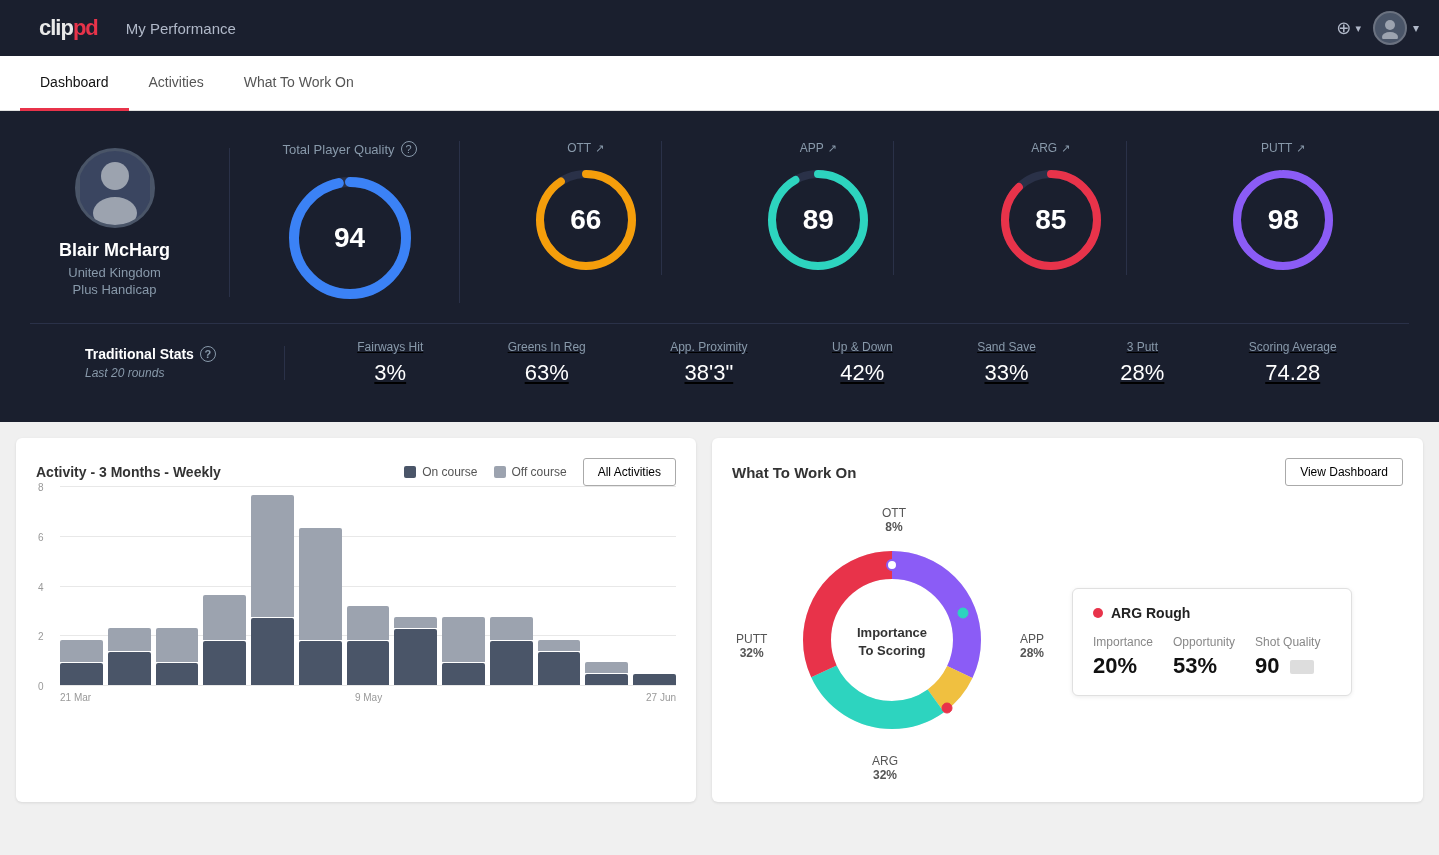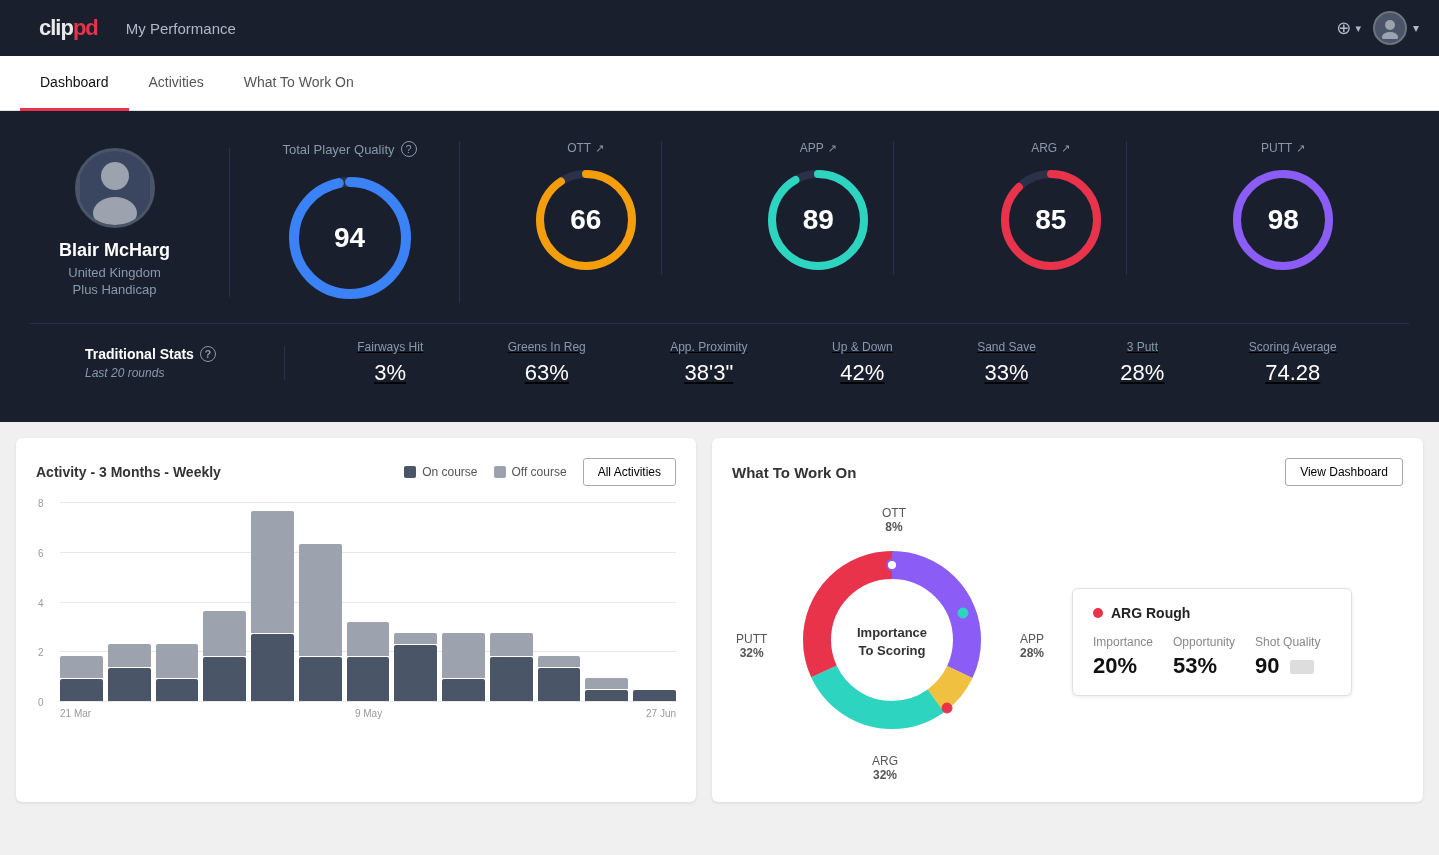--- a/index.html
+++ b/index.html
@@ -204,21 +204,20 @@
       padding: 20px;
       flex: 1;
       box-shadow: 0 1px 3px rgba(0,0,0,0.1);
     }
 
     
     .activity-header {
       display: flex;
       align-items: center;
       justify-content: space-between;
-      margin-bottom: 16px;
       gap: 40px;
     }
     .activity-title { font-size: 14px; font-weight: 600; color: #333; }
     .legend { display: flex; align-items: center; gap: 16px; font-size: 12px; color: #555; }
     .legend-item { display: flex; align-items: center; gap: 6px; }
     .legend-dot { width: 12px; height: 12px; border-radius: 2px; }
     .all-activities-btn {
       border: 1px solid #aaa; background: #fff; padding: 6px 14px;
       font-size: 12px; cursor: pointer; border-radius: 3px;
     }

